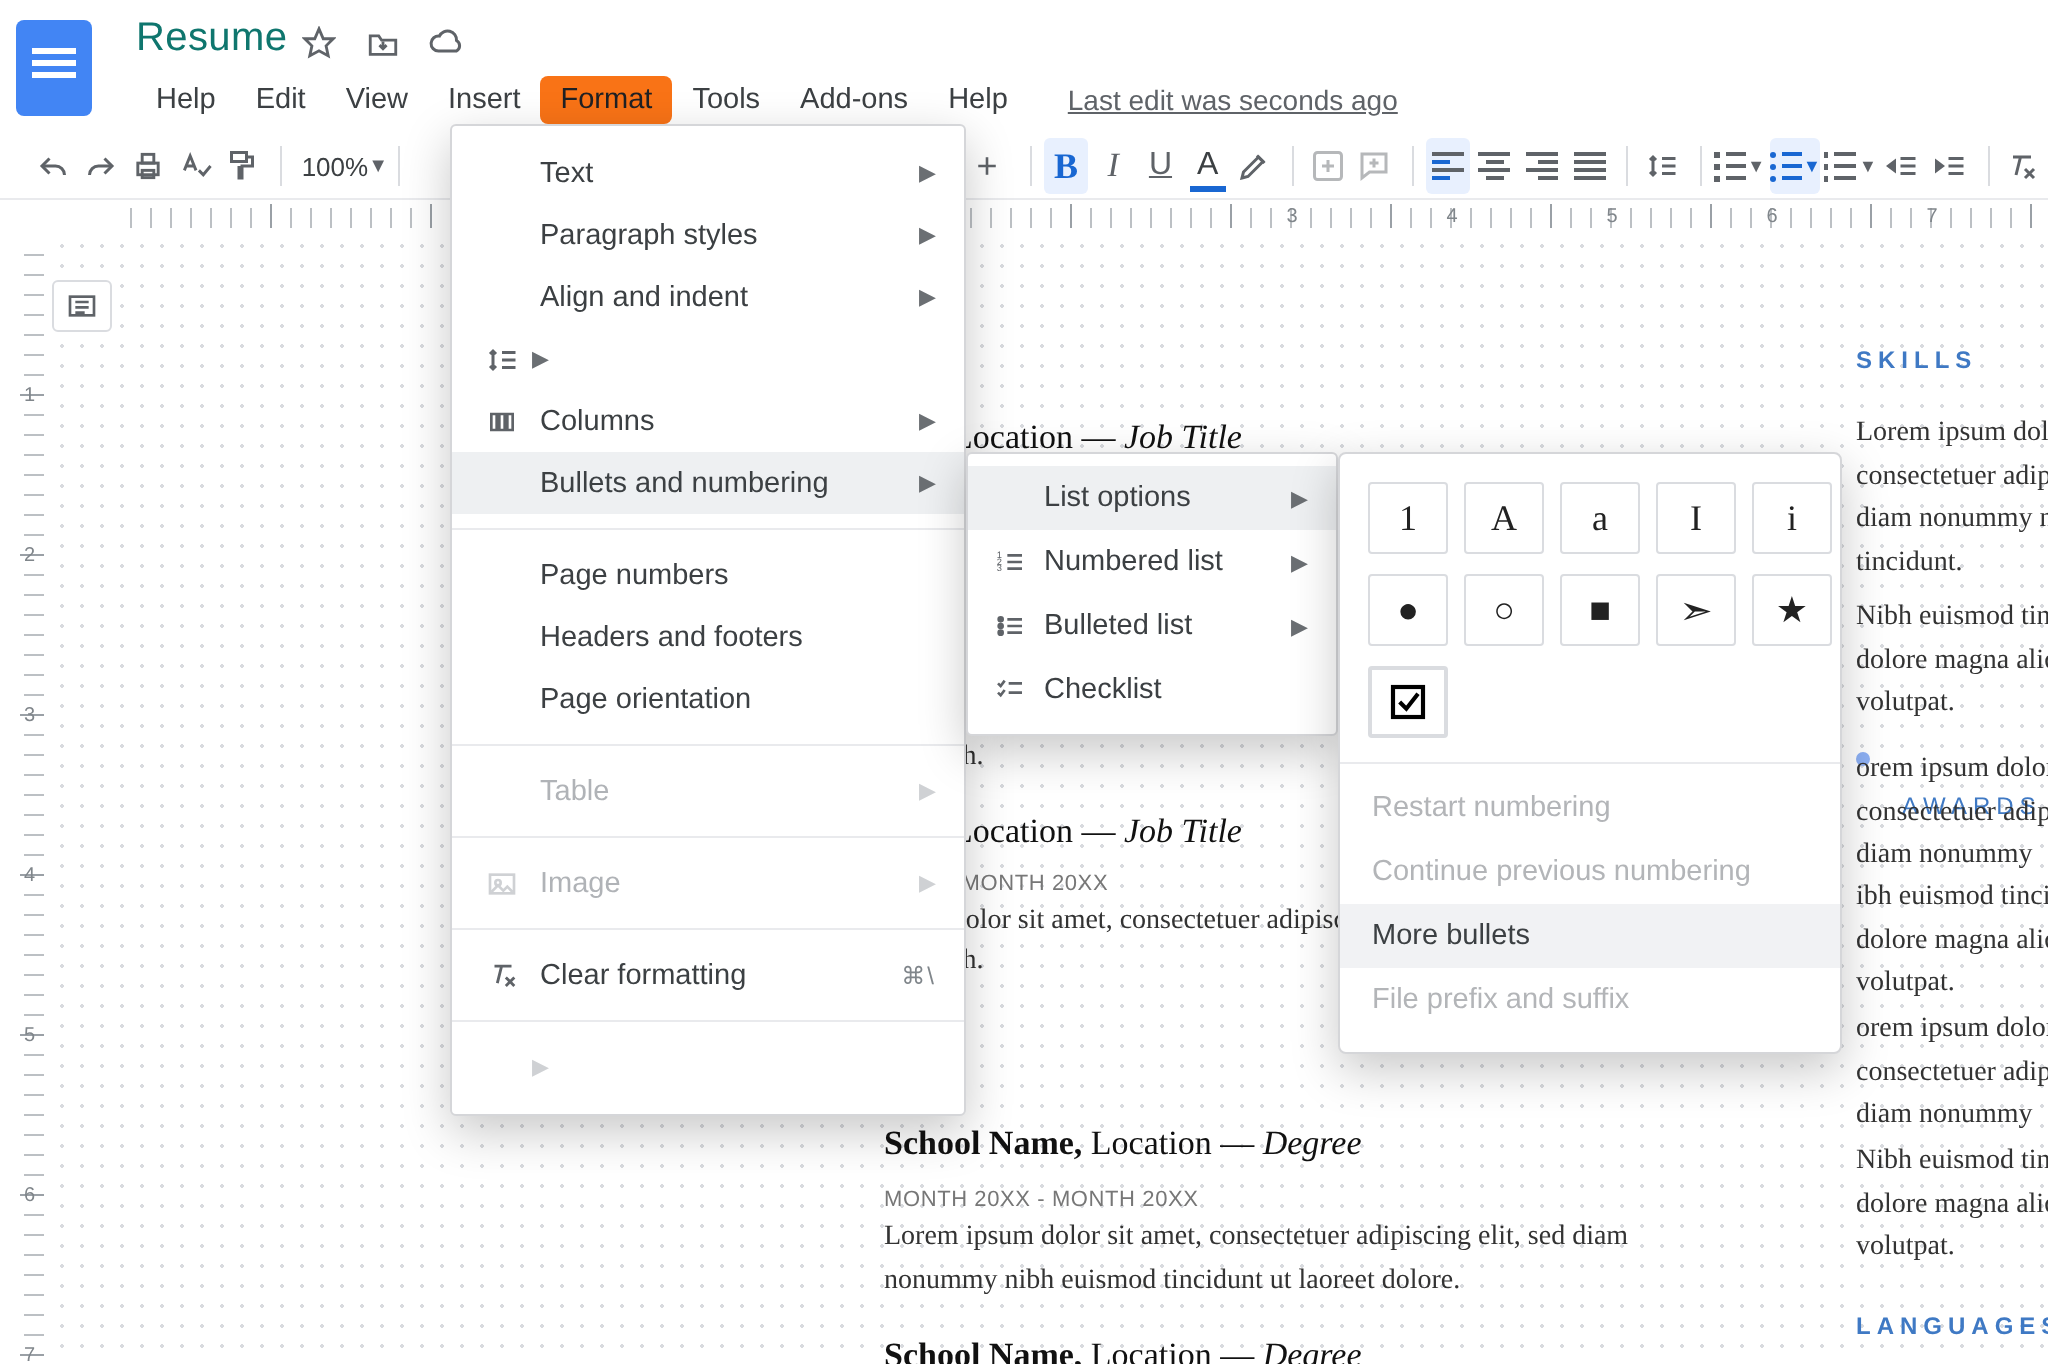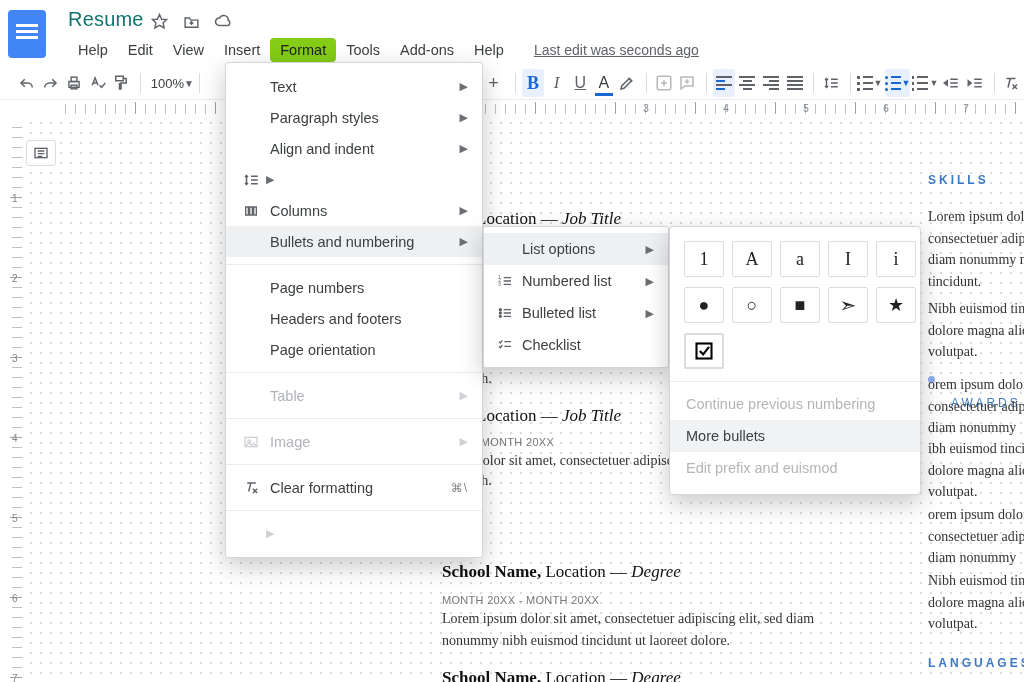--- a/index.html
+++ b/index.html
@@ -24,21 +24,21 @@
   .title-row { position:absolute; left:0; top:0; right:0; height:36px; display:flex; align-items:center; }
   .docs-icon { position:absolute; left:8px; top:10px; width:38px; height:48px; border-radius:4px; background:#4285f4; }
   .docs-icon::before { content:""; position:absolute; left:8px; top:14px; width:22px; height:3px; background:#fff; box-shadow: 0 6px 0 #fff, 0 12px 0 #fff; }
   .doc-title { position:absolute; left:68px; top:8px; font-size:20px; color:#0f766e; letter-spacing:.2px; }
   .title-icons { position:absolute; left:150px; top:12px; display:flex; align-items:center; gap:14px; color:var(--gray-700); }
   .ico { width:18px; height:18px; display:inline-flex; align-items:center; justify-content:center; color:#5f6368; }
 
   
   .menubar { position:absolute; left:68px; top:36px; height:28px; display:flex; align-items:center; gap:0; font-size:14.5px; color:#3c4043; }
   .menu-item { padding:4px 10px; border-radius:4px; cursor:default; }
-  .menu-item.active { background:#84cc16; color:#202124; }
+  .menu-item.active { background:#f97316; color:#202124; }
   .last-edit { margin-left:20px; color:var(--gray-700); text-decoration:underline; font-size:14px; }
 
   
   .toolbar { position:absolute; left:0; right:0; top:66px; height:34px; border-top:1px solid transparent; border-bottom:1px solid var(--gray-200); display:flex; align-items:center; padding-left:16px; }
   .tbtn { width:28px; height:28px; display:inline-flex; align-items:center; justify-content:center; color:#5f6368; border-radius:3px; margin-right:2px; }
   .tbtn.sel { background:#e8f0fe; color:var(--blue-strong); }
   .tsep { width:1px; height:20px; background:var(--gray-300); margin:0 6px; }
   .zoom { width:46px; font-size:13px; color:#3c4043; display:flex; align-items:center; justify-content:space-between; padding:0 4px; }
   .zoom .caret { font-size:10px; color:var(--gray-700); }
   .fontsize-group { display:flex; align-items:center; gap:2px; }
@@ -572,18 +572,19 @@
       </div>
       <div class="opt-row-single">
         <div class="opt-cell bold">
           <svg width="20" height="20" viewBox="0 0 24 24" fill="none" stroke="#000" stroke-width="2.5">
             <rect x="3" y="3" width="18" height="18"></rect>
             <path d="M7 12l4 4 7-9"></path>
           </svg>
         </div>
       </div>
       <div class="lo-sep"></div>
+      <div class="lo-item disabled">Restart numbering</div>
       <div class="lo-item disabled">Continue previous numbering</div>
       <div class="lo-item hover">More bullets</div>
-      <div class="lo-item disabled">Edit prefix and euismod</div>
+      <div class="lo-item disabled">File prefix and suffix</div>
     </div>
 
 </div>
 
 </body></html>

